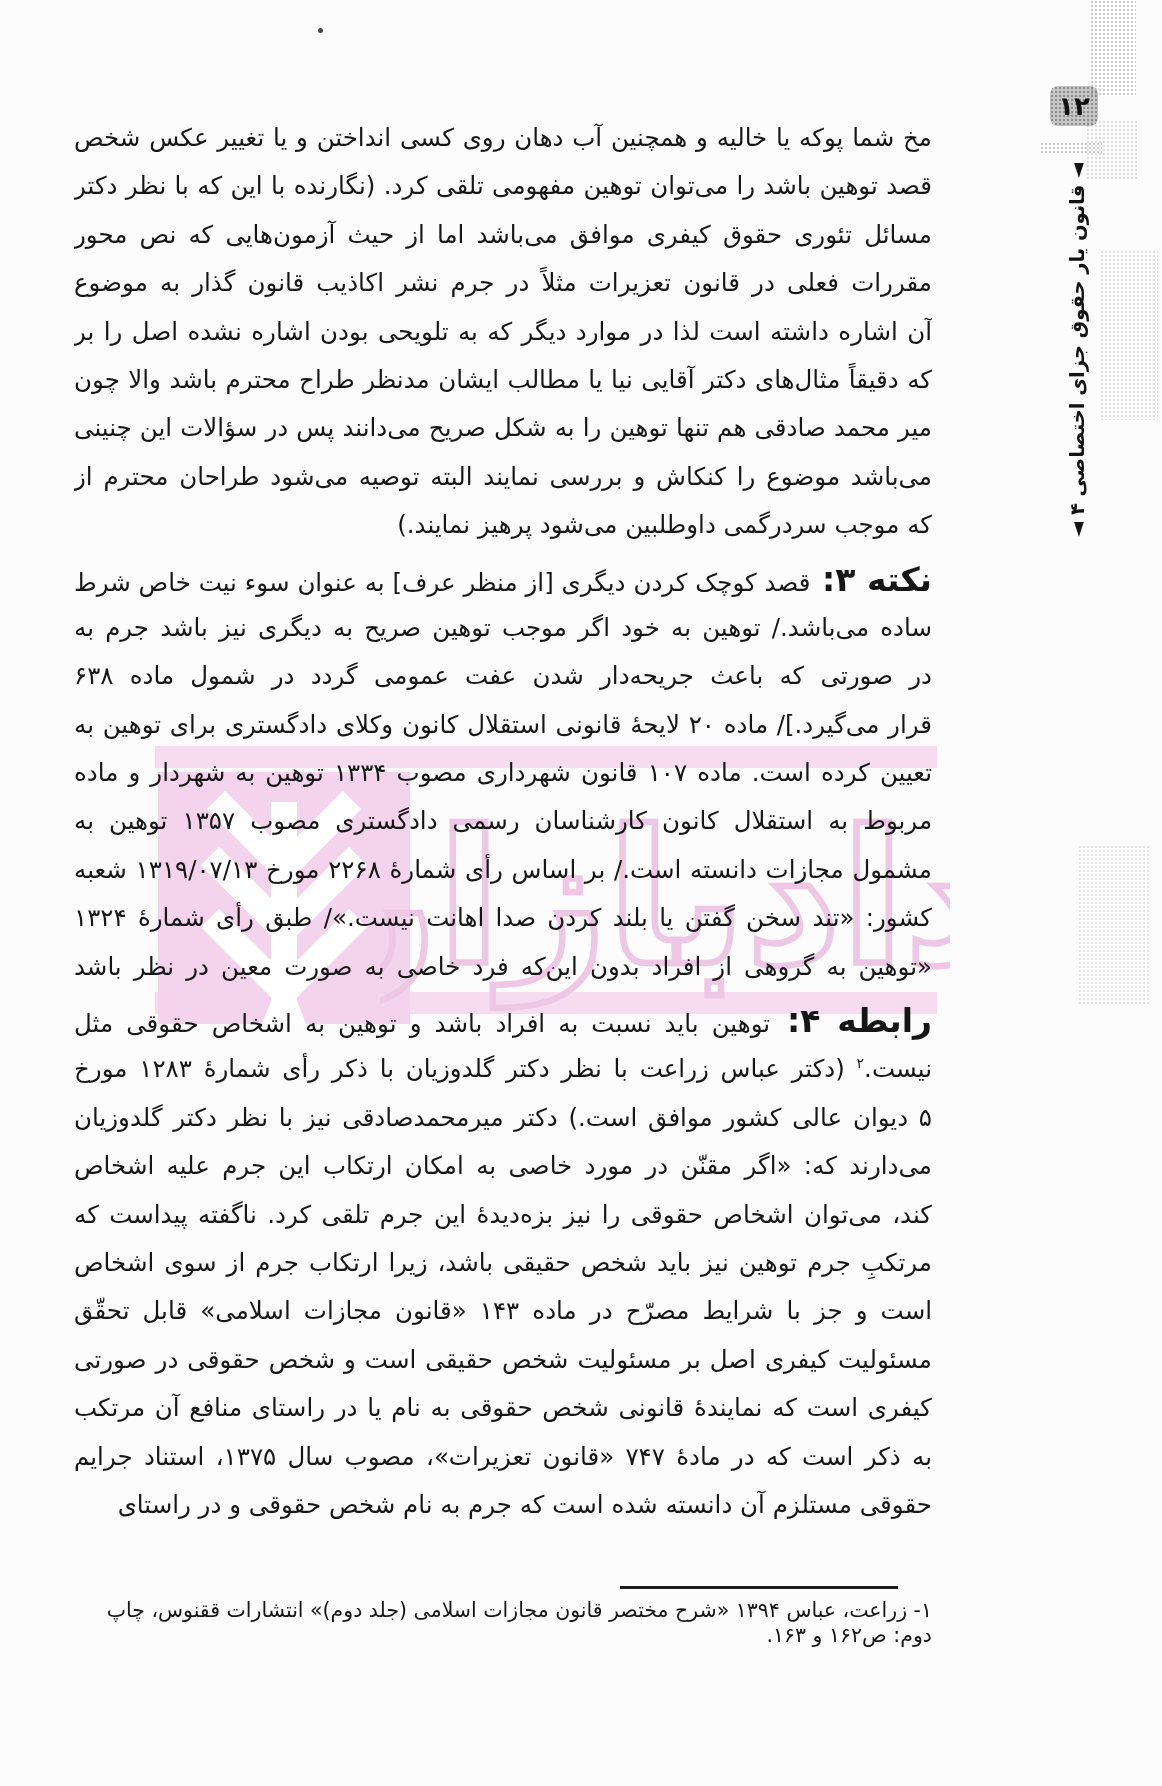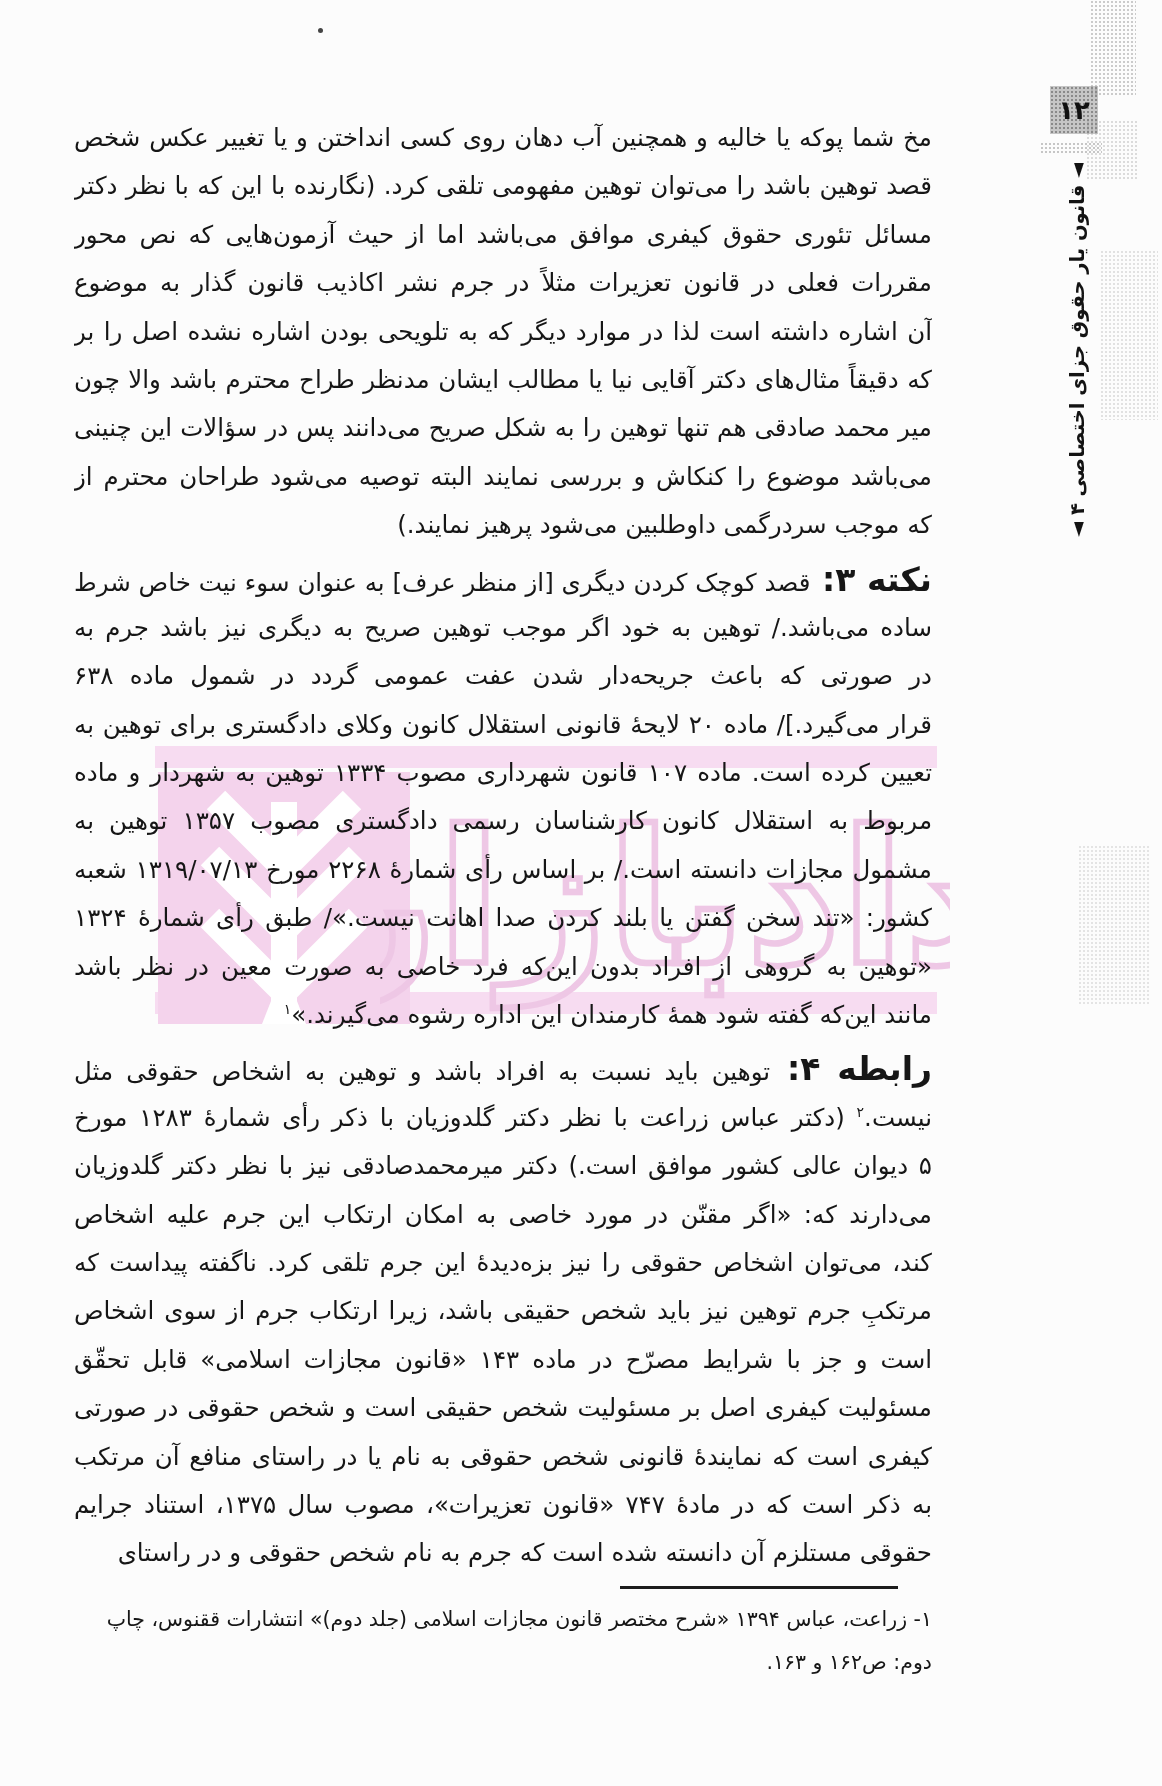--- a/index.html
+++ b/index.html
@@ -20,29 +20,29 @@
   sup{font-size:14px;line-height:0;vertical-align:super;}
   
   .footnote-rule{
     position:absolute;top:1586px;right:264px;width:278px;height:0;
     border-top:3px solid #1c1c1c;z-index:2;
   }
   .footnotes{
     position:absolute;top:1598px;right:230px;width:858px;z-index:2;
     direction:rtl;font-size:20.5px;
   }
-  .footnote{line-height:43px;text-align:right;}
+  .footnote{line-height:25px;text-align:right;}
   
   .badge{
-    position:absolute;left:1050px;top:86px;width:48px;height:48px;z-index:2;
+    position:absolute;left:1050px;top:86px;width:48px;height:40px;z-index:2;
     background-color:#c6c6c6;
     background-image:radial-gradient(#8a8a8a 1px,transparent 1.4px);
     background-size:4px 4px;
     display:flex;align-items:center;justify-content:center;
-    font-weight:bold;font-size:26px;color:#101010;
+    font-weight:bold;font-size:26px;color:#101010;border-radius:8px;
   }
   .side-caption{
     position:absolute;left:940px;top:289px;width:274px;height:22px;z-index:2;
     transform:rotate(-90deg);direction:rtl;white-space:nowrap;
     font-size:19.5px;font-weight:bold;text-align:center;color:#131313;
   }
   
   .watermark{position:absolute;inset:0;z-index:1;}
   .wm-band{position:absolute;left:155px;width:782px;height:22px;}
   .wm-square{position:absolute;left:158px;top:772px;width:252px;height:252px;}
@@ -97,21 +97,20 @@
       <div class="para">
         <div class="line just"><b class="note-label">نکته ۳: </b>قصد کوچک کردن دیگری [از منظر عرف] به عنوان سوء نیت خاص شرط تحقق جرم توهین</div>
         <div class="line just">ساده می‌باشد./ توهین به خود اگر موجب توهین صریح به دیگری نیز باشد جرم به حساب می‌آید. [البته</div>
         <div class="line just">در صورتی که باعث جریحه‌دار شدن عفت عمومی گردد در شمول ماده ۶۳۸ ق.تعزیرات مصوب ۱۳۷۵</div>
         <div class="line just">قرار می‌گیرد.]/ ماده ۲۰ لایحهٔ قانونی استقلال کانون وکلای دادگستری برای توهین به وکیل مجازات</div>
         <div class="line just">تعیین کرده است. ماده ۱۰۷ قانون شهرداری مصوب ۱۳۳۴ توهین به شهردار و ماده ۲۰ لایحه قانونی</div>
         <div class="line just">مربوط به استقلال کانون کارشناسان رسمی دادگستری مصوب ۱۳۵۷ توهین به کارشناس دادگستری را</div>
         <div class="line just">مشمول مجازات دانسته است./ بر اساس رأی شمارهٔ ۲۲۶۸ مورخ ۱۳۱۹/۰۷/۱۳ شعبه دوم دیوان عالی</div>
         <div class="line just">کشور: «تند سخن گفتن یا بلند کردن صدا اهانت نیست.»/ طبق رأی شمارهٔ ۱۳۲۴ مورخ ۱۳۲۴/۰۸/۱۶:</div>
         <div class="line just">«توهین به گروهی از افراد بدون این‌که فرد خاصی به صورت معین در نظر باشد وصف کیفری ندارد،</div>
-        <div class="line last">مانند این‌که گفته شود همهٔ کارمندان این اداره رشوه می‌گیرند.»<sup>۱</sup></div>
       </div>
       <div class="para">
         <div class="line just"><b class="note-label">رابطه ۴: </b>توهین باید نسبت به افراد باشد و توهین به اشخاص حقوقی مثل ادارات و شرکت‌ها قابل تحقق</div>
         <div class="line just">نیست.<sup>۲</sup> (دکتر عباس زراعت با نظر دکتر گلدوزیان با ذکر رأی شمارهٔ ۱۲۸۳ مورخ ۱۳۲۶/۰۹/۰۵ شعبه</div>
         <div class="line just">۵ دیوان عالی کشور موافق است.) دکتر میرمحمدصادقی نیز با نظر دکتر گلدوزیان موافق است لذا بیان</div>
         <div class="line just">می‌دارند که: «اگر مقنّن در مورد خاصی به امکان ارتکاب این جرم علیه اشخاص حقوقی با صراحت اشاره</div>
         <div class="line just">کند، می‌توان اشخاص حقوقی را نیز بزه‌دیدهٔ این جرم تلقی کرد. ناگفته پیداست که علاوه بر مخاطب جرم،</div>
         <div class="line just">مرتکبِ جرم توهین نیز باید شخص حقیقی باشد، زیرا ارتکاب جرم از سوی اشخاص حقوقی پدیده‌ای استثنایی</div>
         <div class="line just">است و جز با شرایط مصرّح در ماده ۱۴۳ «قانون مجازات اسلامی» قابل تحقّق نیست. طبق این ماده، «در</div>
         <div class="line just">مسئولیت کیفری اصل بر مسئولیت شخص حقیقی است و شخص حقوقی در صورتی دارای مسئولیت</div>

